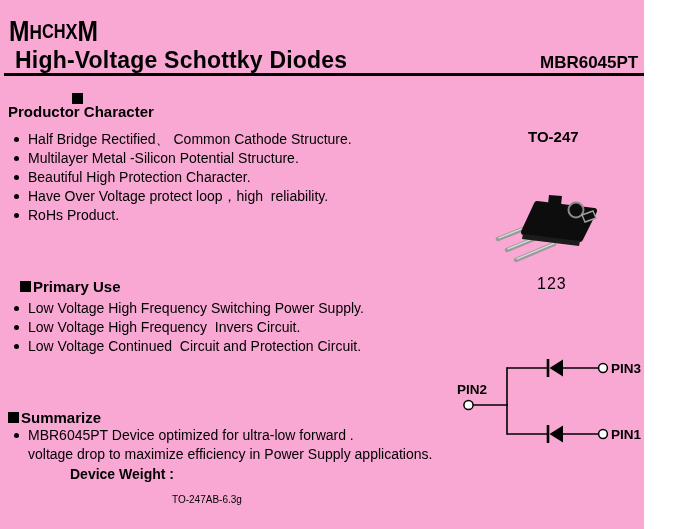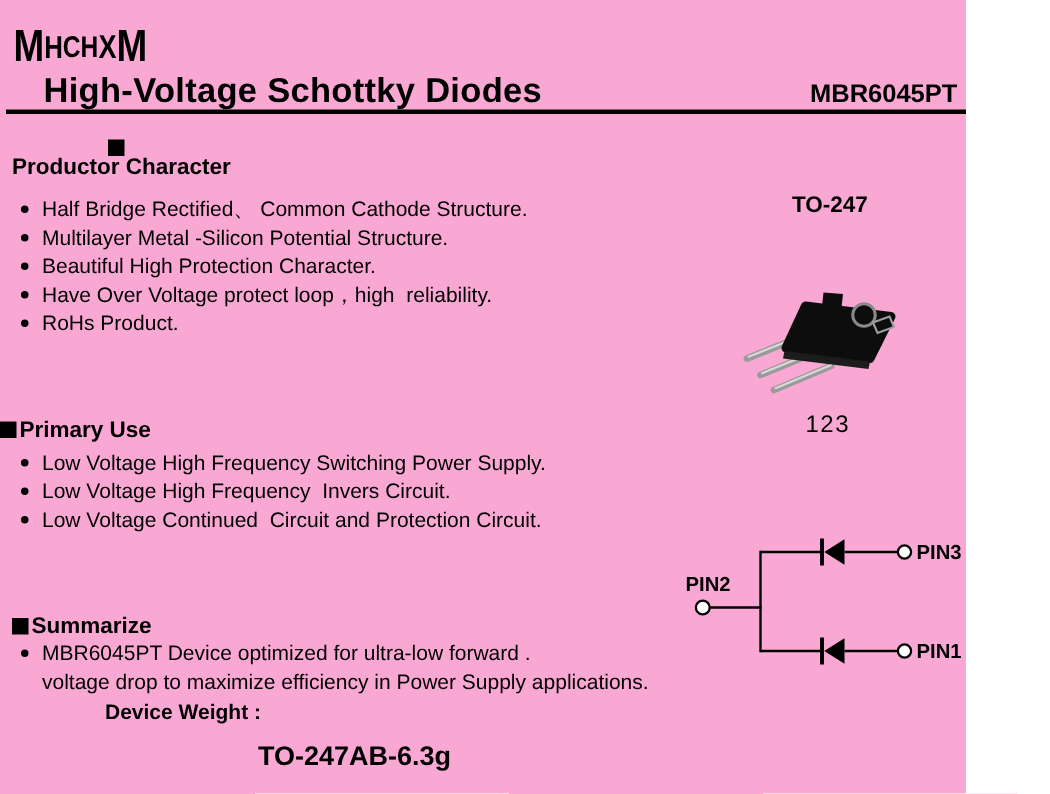--- a/index.html
+++ b/index.html
@@ -1,32 +1,32 @@
 <!DOCTYPE html>
 <html><head>
 <meta charset="utf-8">
 <style>
   html,body{margin:0;padding:0;background:#fff;}
   .page{position:relative;width:644px;height:529px;background:#f9a8d4;overflow:hidden;
         font-family:"Liberation Sans", sans-serif;color:#000;}
   .abs{position:absolute;}
-  .title{left:29px;top:47px;font-size:23px;font-weight:bold;letter-spacing:.2px;}
+  .title{left:15px;top:47px;font-size:23px;font-weight:bold;letter-spacing:.2px;}
   .part{left:540px;top:53px;font-size:17px;font-weight:bold;}
   .rule{left:4px;top:73px;width:693px;height:3px;background:#000;}
   .heading{display:flex;align-items:center;font-size:15px;font-weight:bold;line-height:15px;}
   .sq{width:11px;height:11px;background:#000;flex:none;}
   .gap7{margin-right:7px;} .gap2{margin-right:2px;}
   .blist{font-size:14px;line-height:19px;}
   .brow{display:flex;align-items:flex-start;}
   .dot{width:5px;height:5px;border-radius:50%;background:#000;flex:none;margin:7px 9px 0 4px;}
   .btxt{white-space:pre-wrap;}
   .to247{left:528px;top:128px;font-size:15px;font-weight:bold;}
   .pins123{left:537px;top:275px;font-size:16px;letter-spacing:1px;}
   .dw-label{left:70px;top:466px;font-size:14px;font-weight:bold;}
-  .dw-value{left:172px;top:494px;font-size:18px;font-weight:bold;}
+  .dw-value{left:172px;top:494px;font-size:10px;font-weight:normal;}
   svg text{font-family:"Liberation Sans", sans-serif;}
   .circ-label{font-size:13.5px;font-weight:bold;}
 </style>
 </head>
 <body>
 
 <div class="page">
 
   <svg class="abs" style="left:6px;top:6px;" width="104" height="42" viewBox="0 0 104 42">
     <text x="3" y="35" transform="scale(0.82,1)" transform-origin="3 35" font-family="Liberation Serif, serif" font-weight="bold" fill="#000"><tspan font-size="30" dy="0">M</tspan><tspan font-size="21" dy="-2">H</tspan><tspan font-size="20" dy="-1">C</tspan><tspan font-size="20" dy="0">H</tspan><tspan font-size="22" dy="1">X</tspan><tspan font-size="30" dy="2">M</tspan></text>
@@ -56,21 +56,21 @@
     <div class="brow">
       <span class="dot"></span>
       <span class="btxt">Have Over Voltage protect loop，high  reliability.</span>
     </div>
     <div class="brow">
       <span class="dot"></span>
       <span class="btxt">RoHs Product.</span>
     </div>
   </div>
 
-  <div class="abs heading" style="left:0;top:279px;justify-content:center;">
+  <div class="abs heading" style="left:20px;top:279px;justify-content:center;">
     <span class="sq gap2"></span>
     <span>Primary Use</span>
   </div>
   <div class="abs blist" style="left:10px;top:299px;width:430px;">
     <div class="brow">
       <span class="dot"></span>
       <span class="btxt">Low Voltage High Frequency Switching Power Supply.</span>
     </div>
     <div class="brow">
       <span class="dot"></span>

